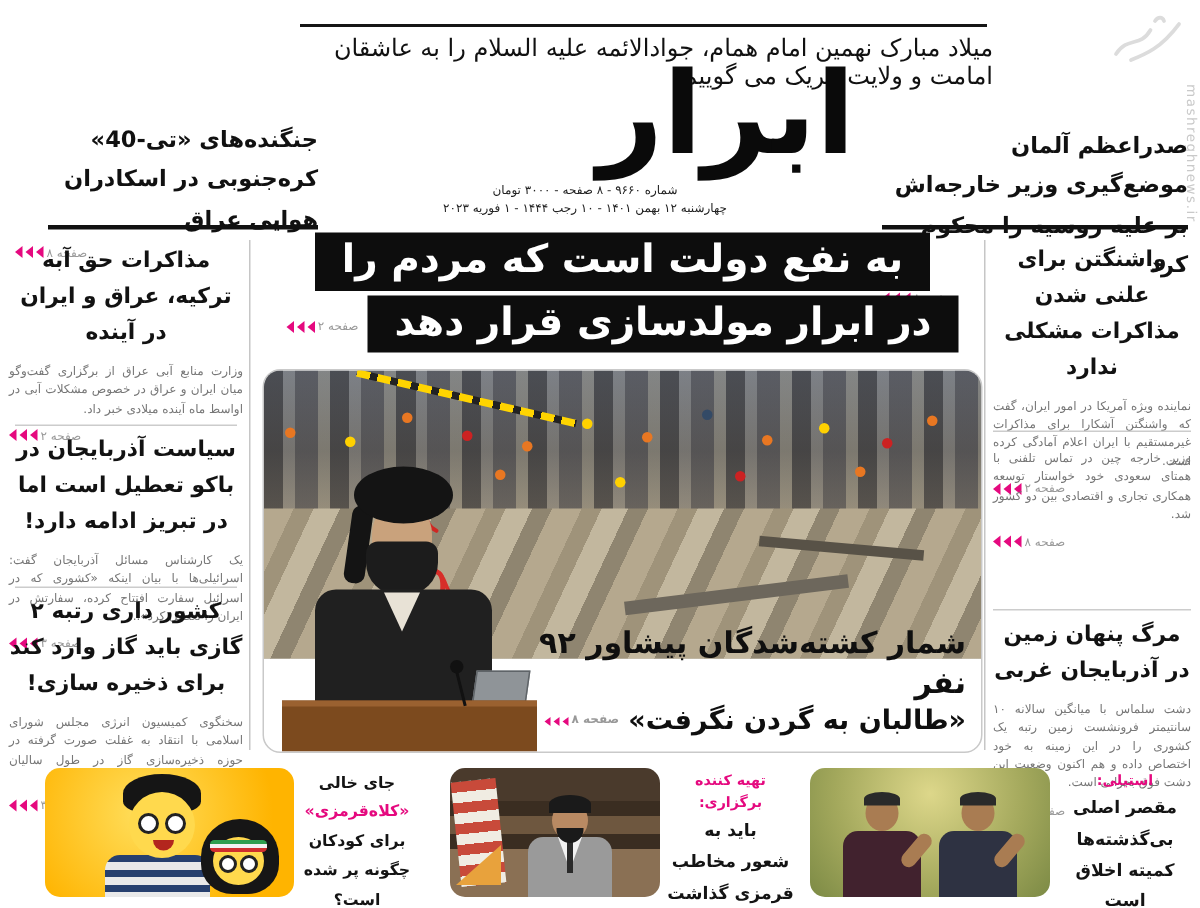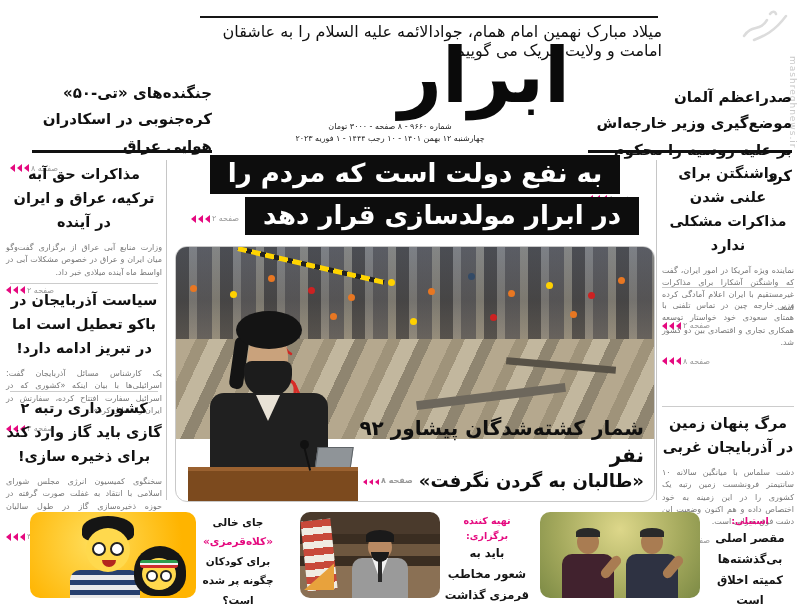--- a/index.html
+++ b/index.html
@@ -149,21 +149,21 @@
   <div class="abs masthead-title">ابرار</div>
   <div class="abs mast-info issue-line">شماره ۹۶۶۰ - ۸ صفحه - ۳۰۰۰ تومان</div>
   <div class="abs mast-info date-line">چهارشنبه ۱۲ بهمن ۱۴۰۱ - ۱۰ رجب ۱۴۴۴ - ۱ فوریه ۲۰۲۳</div>
 
   <svg class="abs wm-logo" width="50" height="44" viewBox="0 0 50 44">
     <path d="M4 30 C12 18 20 26 27 14 M14 34 C24 30 34 26 46 10 M30 8 c2 -3 5 -3 6 0" stroke="#dcdcdc" stroke-width="2.5" fill="none" stroke-linecap="round"></path>
   </svg>
   <div class="abs wm-site">mashreghnews.ir</div>
 
   <div class="abs story-tl">
-    <div class="corner-headline">جنگنده‌های «تی-۵۰» کره‌جنوبی در اسکادران هوایی عراق</div>
+    <div class="corner-headline">جنگنده‌های «تی-40» کره‌جنوبی در اسکادران هوایی عراق</div>
     <span class="pgmark">
       <i class="chv"></i>
         <i class="chv"></i>
         <i class="chv"></i>
       <span class="pglabel">صفحه ۸</span>
     </span>
   </div>
   <div class="abs rule-tl"></div>
 
   <div class="abs story-tr">

